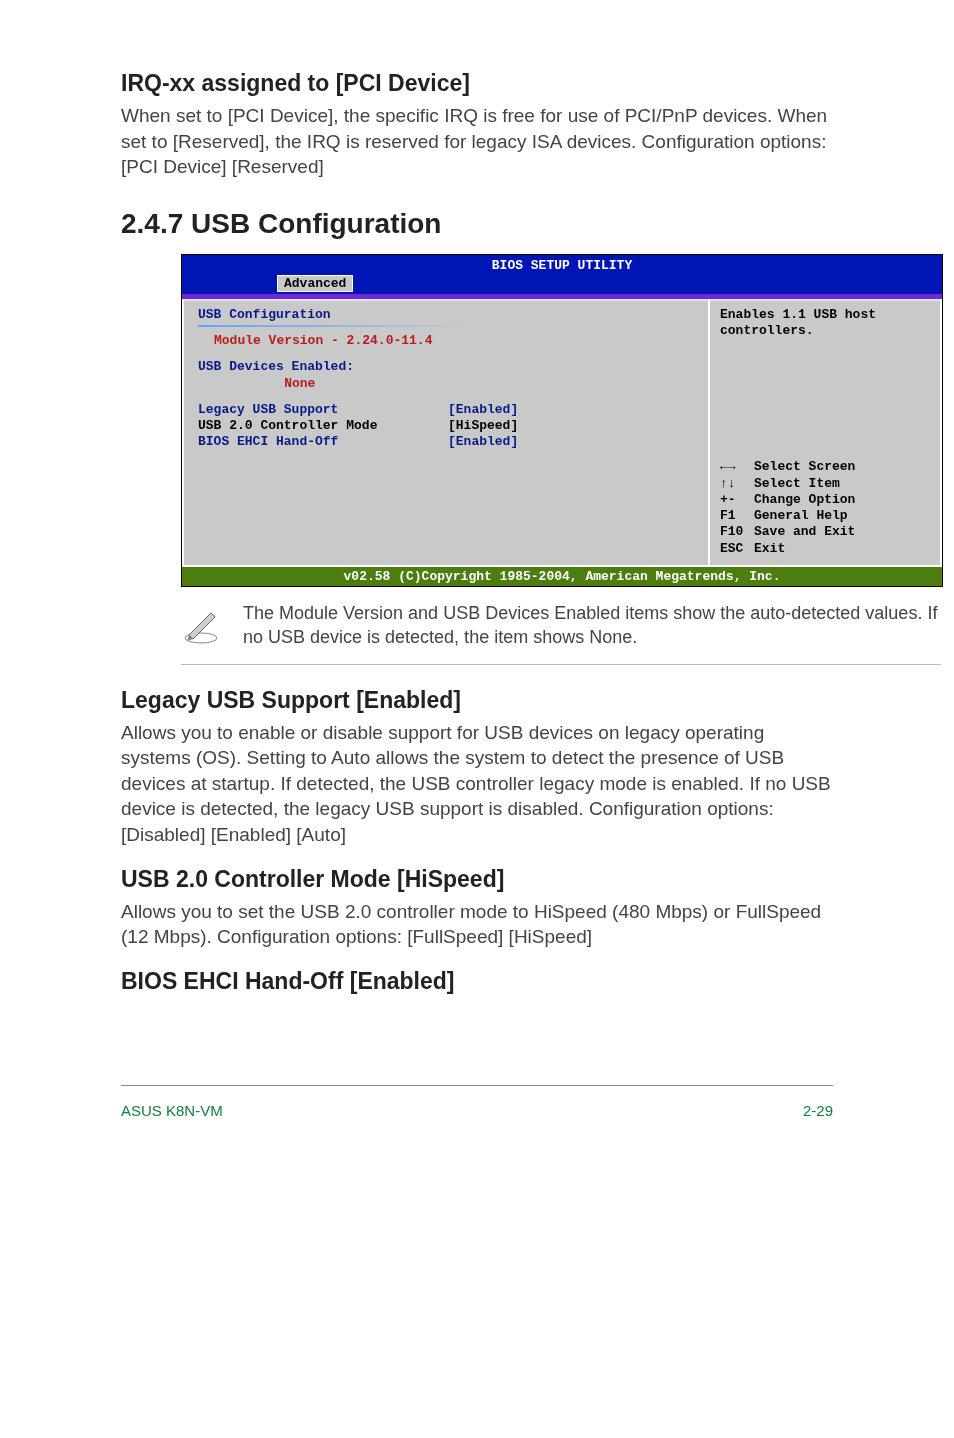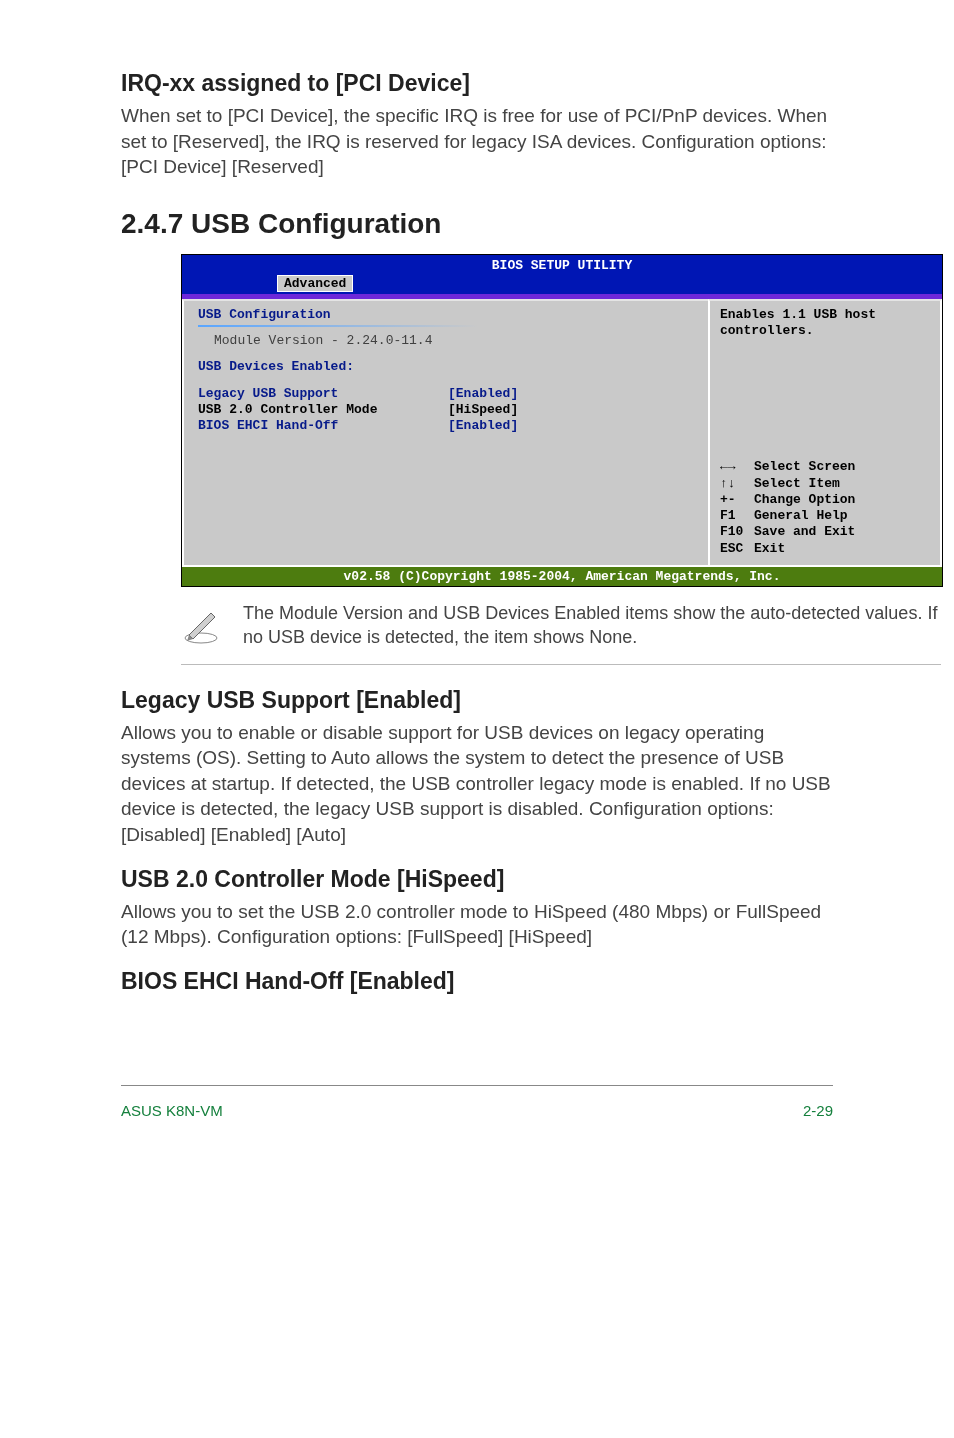--- a/index.html
+++ b/index.html
@@ -78,21 +78,21 @@
   }
   .bios-right {
     width: 210px;
     border: 2px solid #fff;
     border-top-color: #e4e4e4;
     padding: 6px 10px 8px 10px;
     font-size: 13px;
     line-height: 1.25;
   }
   .bios-blue { color: #061a8a; font-weight: bold; }
-  .bios-gray { color: #404040; font-weight: normal; padding-left: 16px; }
+  .bios-gray { color: #b91c1c; font-weight: bold; padding-left: 16px; }
   .bios-black { color: #000; font-weight: bold; }
   .bios-hr {
     height: 2px;
     width: 280px;
     background: linear-gradient(to right, #5aa6ff, #c9c9c9);
     margin: 2px 0 6px 0;
   }
   .bios-row { white-space: pre; }
   .bios-navkey { display:inline-block; width:34px; color:#000; font-weight:bold; }
   .bios-footer {
@@ -150,20 +150,21 @@
     <div class="bios-tabrow">
       <span class="bios-tab">Advanced</span>
     </div>
     <div class="bios-body">
       <div class="bios-left">
         <div class="bios-blue">USB Configuration</div>
         <div class="bios-hr"></div>
         <div class="bios-gray">Module Version - 2.24.0-11.4</div>
         <div style="height:10px"></div>
         <div class="bios-blue">USB Devices Enabled:</div>
+        <div class="bios-gray bios-row">         <span>None</span></div>
         <div style="height:10px"></div>
         <div class="bios-row"><span class="bios-blue" style="display:inline-block;width:250px">Legacy USB Support</span><span class="bios-blue">[Enabled]</span></div>
         <div class="bios-row"><span class="bios-black" style="display:inline-block;width:250px">USB 2.0 Controller Mode</span><span class="bios-black">[HiSpeed]</span></div>
         <div class="bios-row"><span class="bios-blue" style="display:inline-block;width:250px">BIOS EHCI Hand-Off</span><span class="bios-blue">[Enabled]</span></div>
       </div>
       <div class="bios-right">
         <div class="bios-black">Enables 1.1 USB host controllers.</div>
         <div style="height:120px"></div>
         <div class="bios-black">
           <div><span class="bios-navkey">←→</span><span>Select Screen</span></div>

